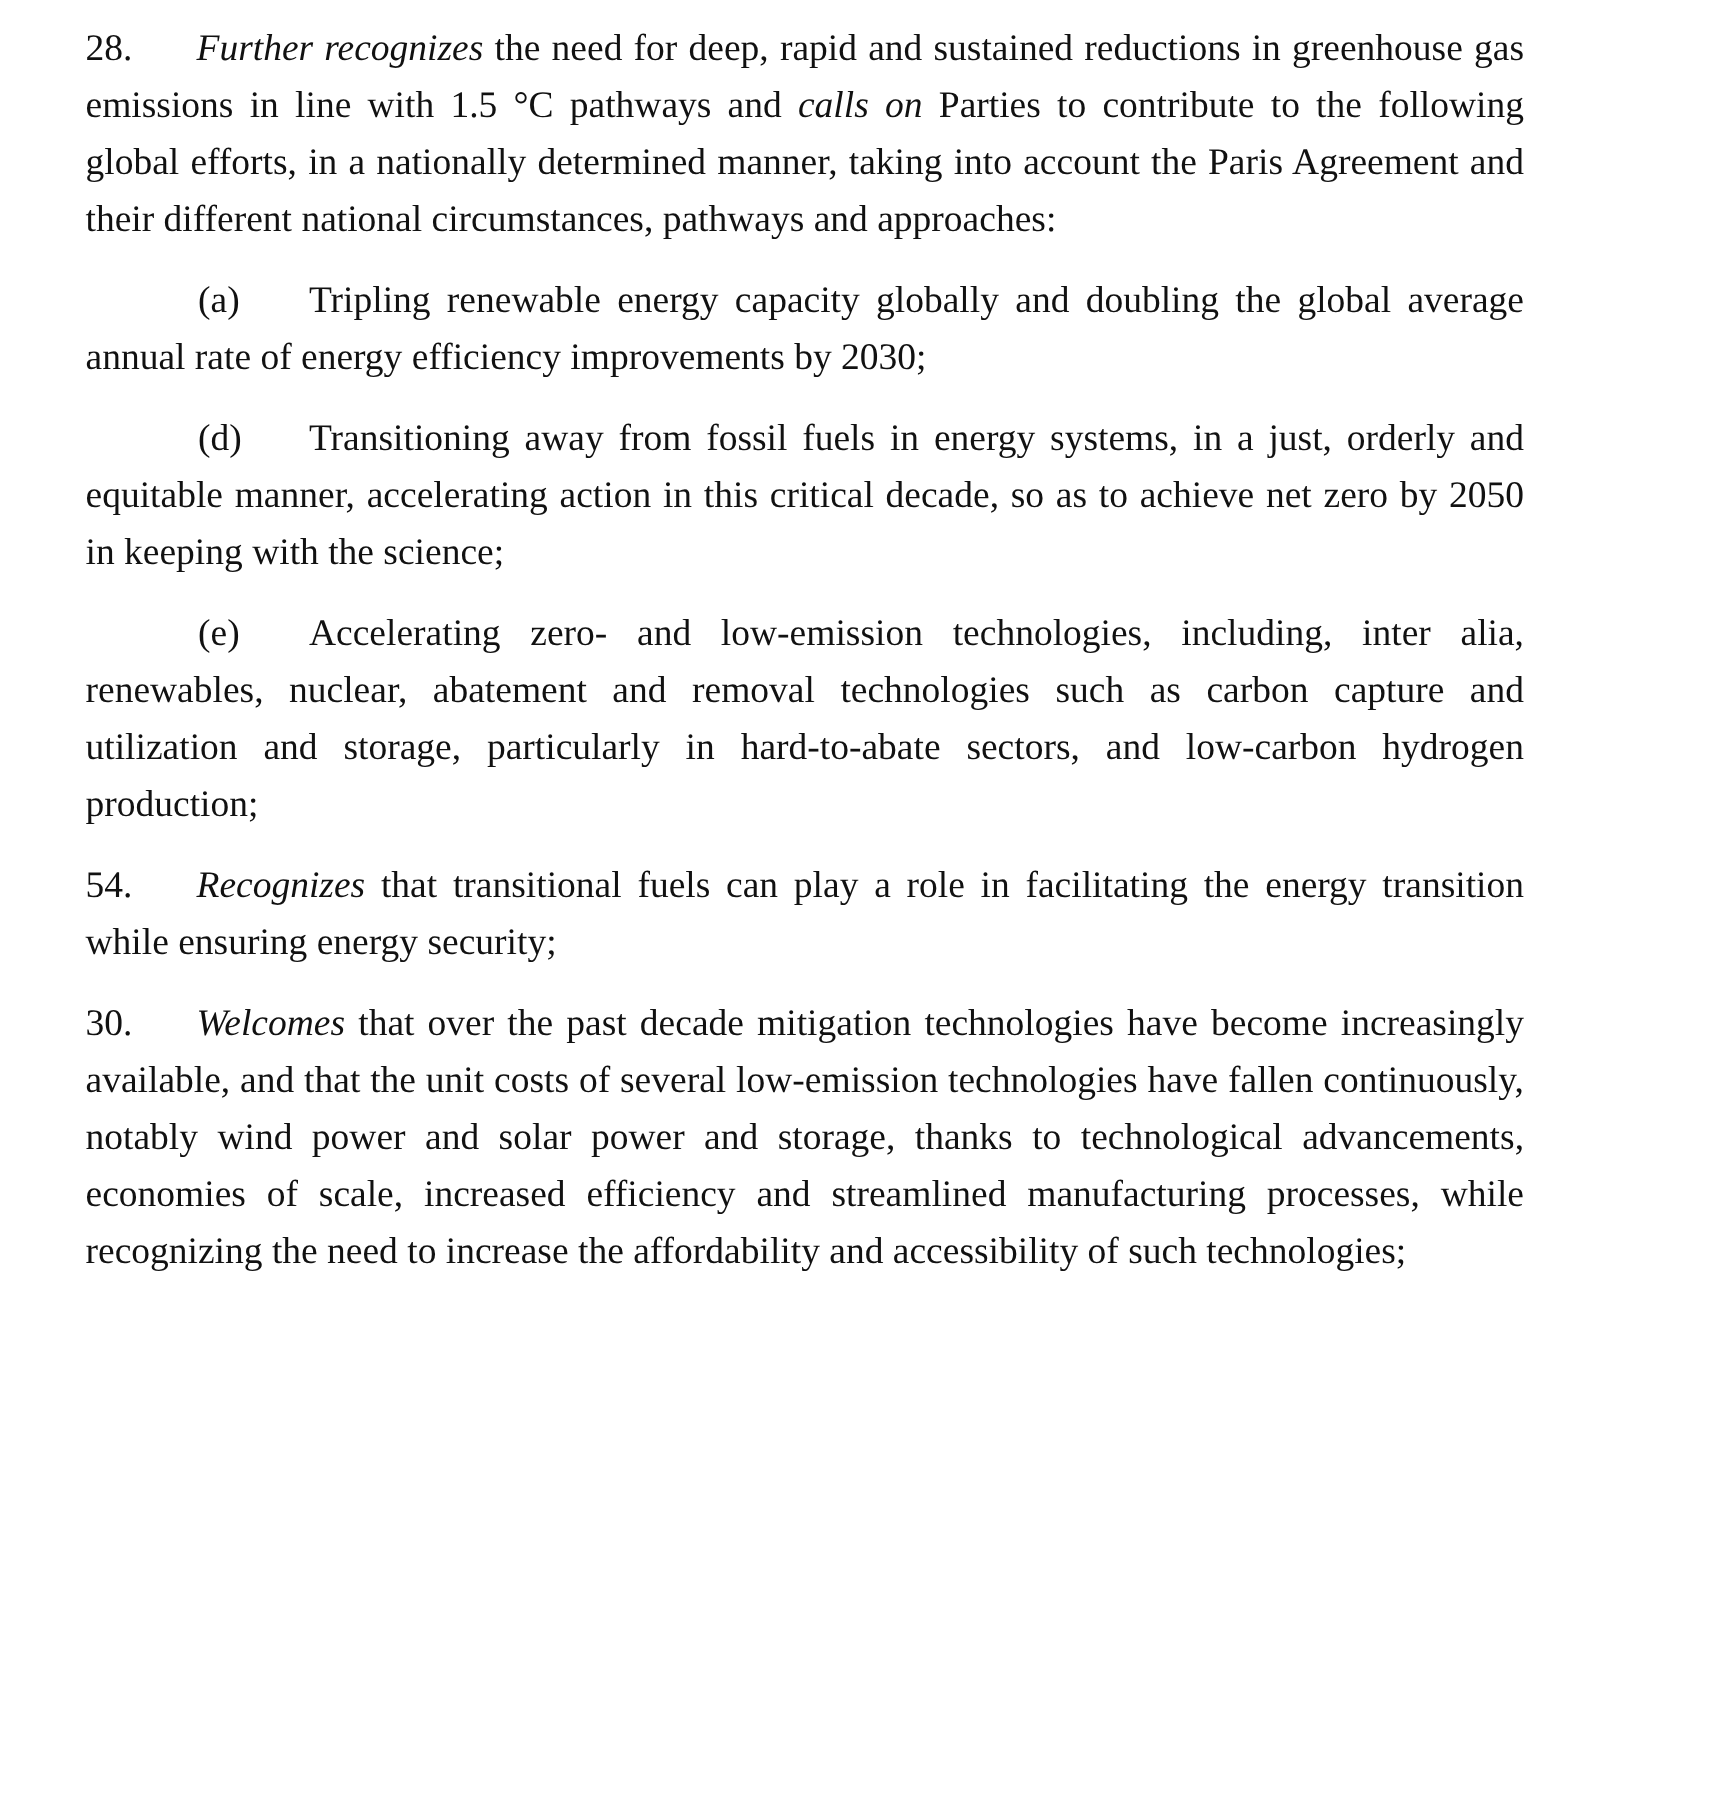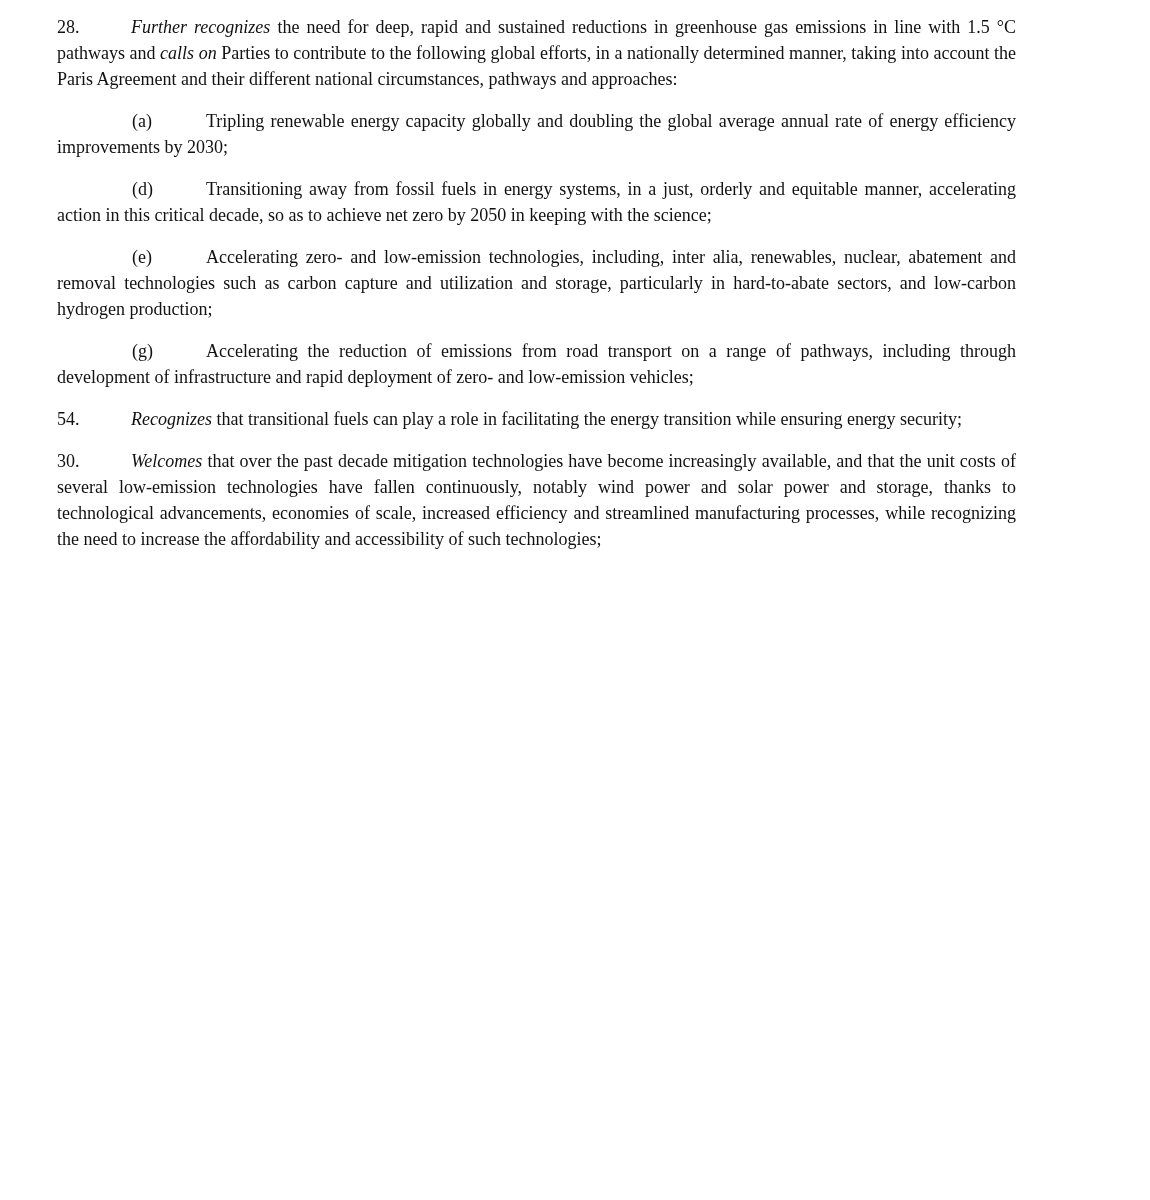--- a/index.html
+++ b/index.html
@@ -3,21 +3,21 @@
   <meta charset="utf-8">
   <style>
     html, body { margin: 0; padding: 0; background: #ffffff; }
     body {
       width: 1150px; height: 1200px; overflow: hidden;
       font-family: "Liberation Serif", "DejaVu Serif", serif;
       color: #111111;
     }
     .page {
       position: absolute; left: 57px; top: 14px; width: 959px;
-      font-size: 18px; line-height: 26px;
+      font-size: 25px; line-height: 38px;
     }
     .para { text-align: justify; margin: 0 0 16px 0; }
     .para.main { margin-bottom: 16px; }
     .num { display: inline-block; width: 74px; }
     .sub { text-indent: 75px; }
     .label { display: inline-block; width: 74px; text-indent: 0; }
     em { font-style: italic; }
   </style>
 </head>
 <body>
@@ -28,20 +28,19 @@
 
   <p class="para sub"><span class="label">(a)</span><span>Tripling renewable energy capacity globally and doubling the global average annual rate of energy efficiency improvements by 2030;</span></p>
 
 
 
   <p class="para sub"><span class="label">(d)</span><span>Transitioning away from fossil fuels in energy systems, in a just, orderly and equitable manner, accelerating action in this critical decade, so as to achieve net zero by 2050 in keeping with the science;</span></p>
 
   <p class="para sub"><span class="label">(e)</span><span>Accelerating zero- and low-emission technologies, including, inter alia, renewables, nuclear, abatement and removal technologies such as carbon capture and utilization and storage, particularly in hard-to-abate sectors, and low-carbon hydrogen production;</span></p>
 
 
-  <p class="para sub"><span class="label">(g)</span><span>Accelerating the reduction of emissions from road transport on a range of pathways, including through development of infrastructure and rapid deployment of zero- and low-emission vehicles;</span></p>
 
 
   <p class="para main"><span class="num">54.</span><em>Recognizes</em><span> that transitional fuels can play a role in facilitating the energy transition while ensuring energy security;</span></p>
 
   <p class="para main"><span class="num">30.</span><em>Welcomes</em><span> that over the past decade mitigation technologies have become increasingly available, and that the unit costs of several low-emission technologies have fallen continuously, notably wind power and solar power and storage, thanks to technological advancements, economies of scale, increased efficiency and streamlined manufacturing processes, while recognizing the need to increase the affordability and accessibility of such technologies;</span></p>
 
 </div>
 
 </body></html>

